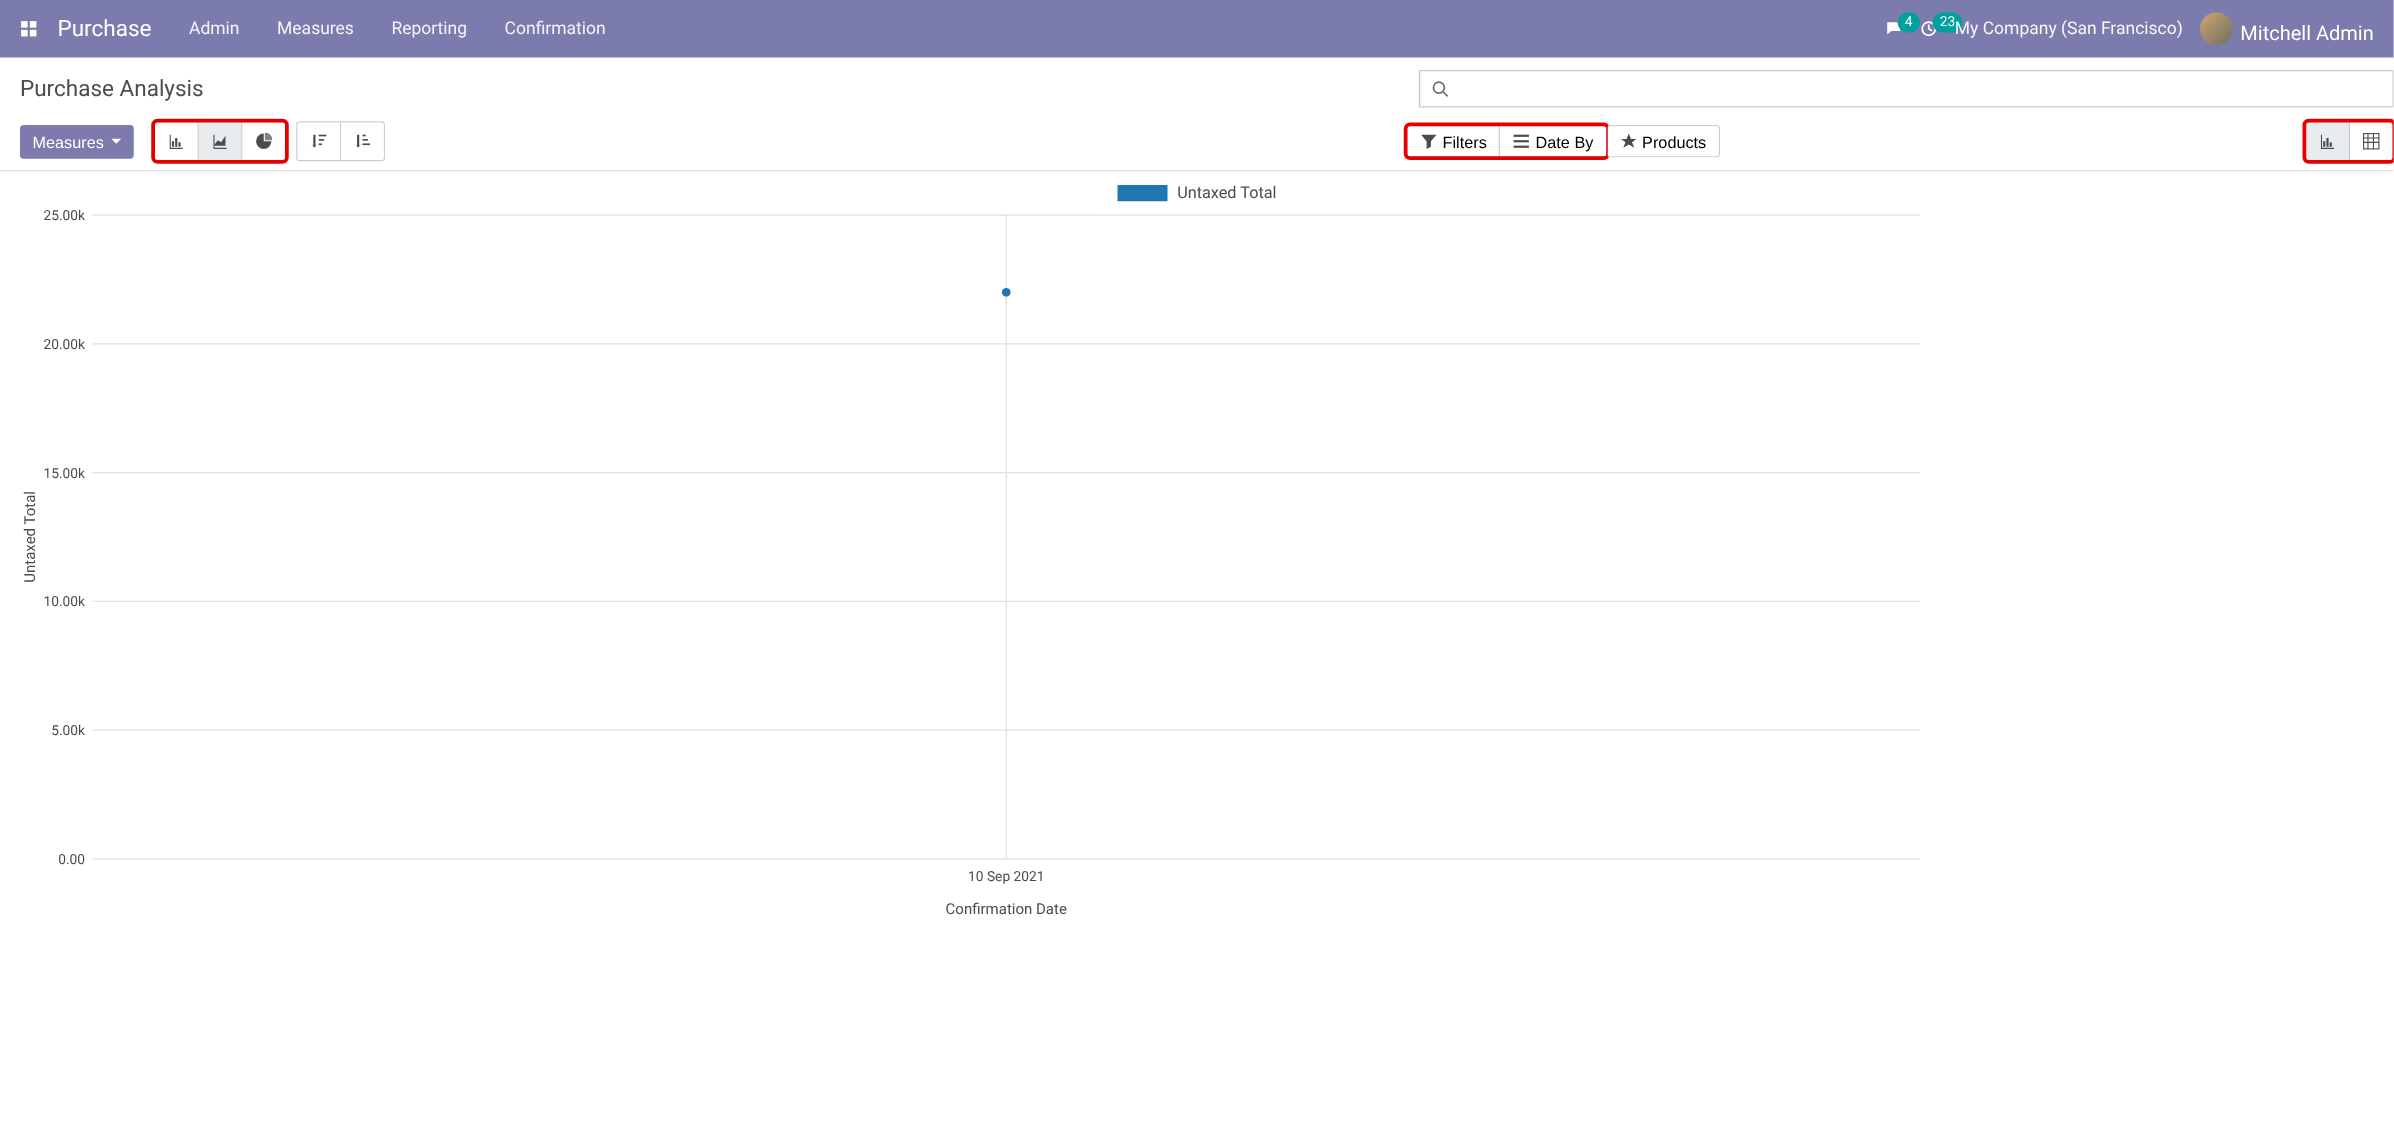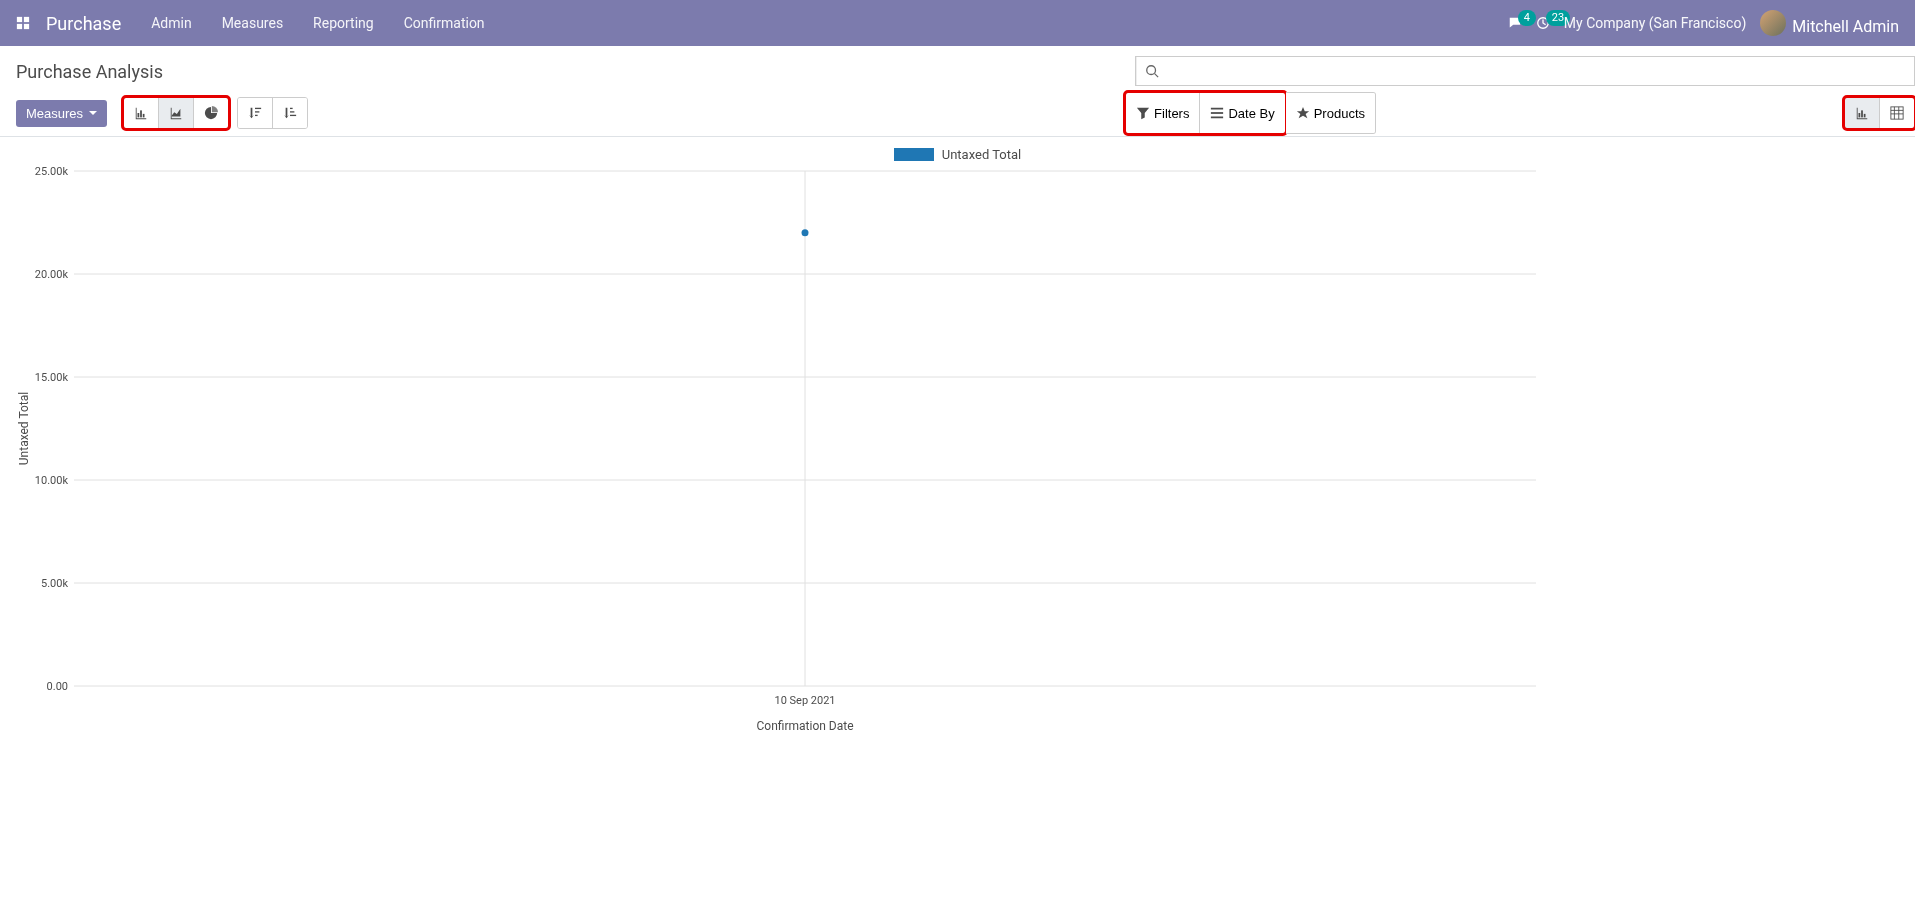--- a/index.html
+++ b/index.html
@@ -44,21 +44,21 @@
     .legend-swatch { width: 40px; height: 13px; background: #1f77b4; display:inline-block;}
     .chart-svg-wrap { width: 100%; }
     
     svg text { font-size: 11px; fill: #4c4c4c; }
     .axis-label { font-size: 12px; }
     .grid-line { stroke: #e0e0e0; stroke-width: 1; }
     
     .icon-svg { width: 14px; height: 14px; }
     .caret-down { width: 0; height: 0; border-left: 4px solid transparent; border-right: 4px solid transparent; border-top: 4px solid currentColor; display:inline-block; margin-left: 2px;}
     
-    .filter-btn { background:#fff; border:none; border-right:1px solid #ccc; padding: 6px 10px; display:flex; align-items:center; gap:4px; font-size:13px; height:40px;}
+    .filter-btn { background:#fff; border:none; border-right:1px solid #ccc; padding: 6px 10px; display:flex; align-items:center; gap:4px; font-size:13px; height:24px;}
     .filter-btn:last-child{border-right:none;}
   </style>
 </head>
 <body>
 
 <div class="navbar">
   <span class="nav-apps-icon">
     <svg class="icon-svg" viewBox="0 0 16 16" fill="#fff">
         <rect x="1" y="1" width="6" height="6"></rect>
         <rect x="9" y="1" width="6" height="6"></rect>

